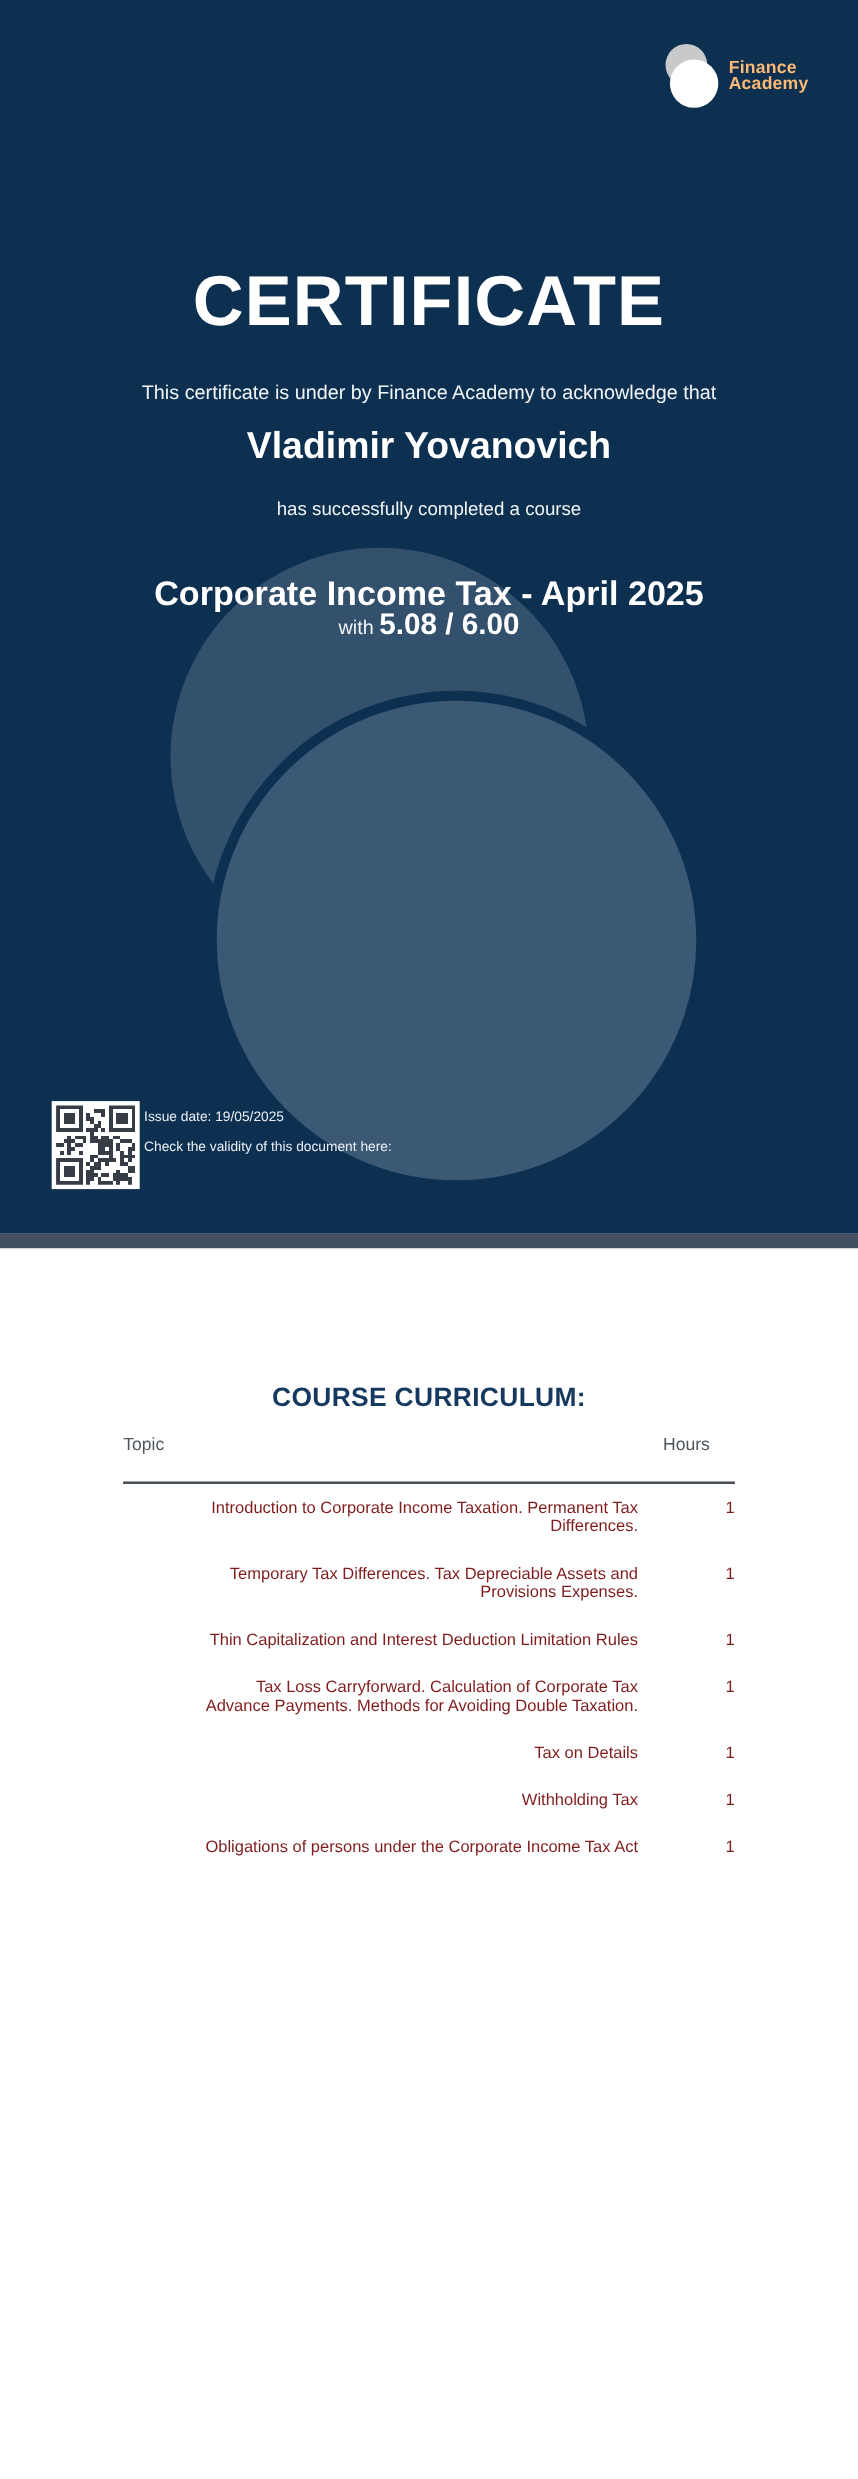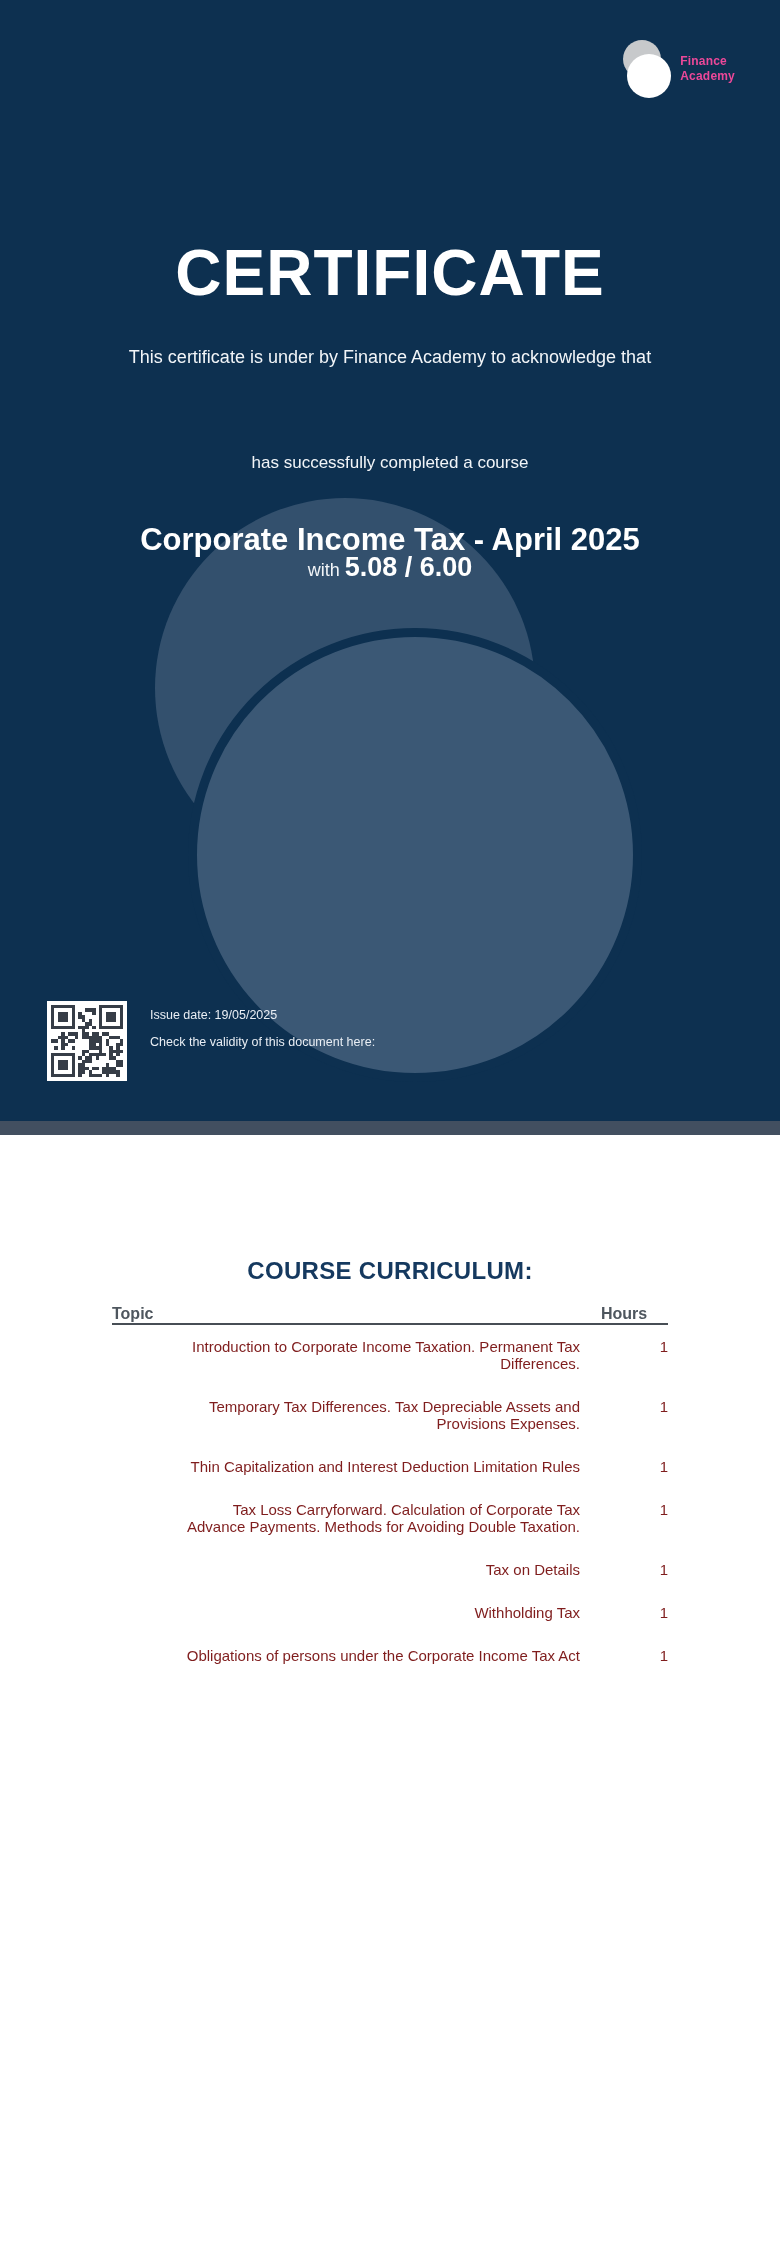--- a/index.html
+++ b/index.html
@@ -41,22 +41,22 @@
     width: 38px; height: 38px; border-radius: 50%;
     background: #c7c9cb;
   }
   .logo-circle-front {
     position: absolute; left: 4px; top: 14px;
     width: 44px; height: 44px; border-radius: 50%;
     background: #ffffff;
   }
   .logo-text {
     margin-left: 7px;
-    color: #ec4899; font-weight: bold;
-    font-size: 12px; line-height: 15px;
+    color: #fdba74; font-weight: bold;
+    font-size: 16px; line-height: 15px;
     letter-spacing: 0.2px;
   }
 
   .hero-center { position: absolute; left: 0; right: 0; text-align: center; color: #ffffff; z-index: 2; }
   .cert-title    { top: 236px; font-size: 64px; font-weight: bold; letter-spacing: 1px; }
   .cert-issued   { top: 347px; font-size: 18px; color: #f2f5f8; }
   .cert-name     { top: 386px; font-size: 34px; font-weight: bold; }
   .cert-complete { top: 453px; font-size: 17px; color: #f2f5f8; }
   .cert-course   { top: 494px; font-size: 31px; font-weight: bold; margin-top: 28px; }
   .cert-score    { top: 552px; font-size: 18px; color: #f2f5f8; }
@@ -68,21 +68,21 @@
     display: flex; align-items: flex-start;
   }
   .validity-dark { left: 47px; top: 1001px; z-index: 3; }
   .qr {
     width: 80px; height: 80px;
     background: #ffffff;
     padding: 4px;
     flex: 0 0 auto;
   }
   .qr svg { display: block; width: 72px; height: 72px; }
-  .validity-lines { margin-left: 23px; padding-top: 1px; }
+  .validity-lines { margin-left: 4px; padding-top: 1px; }
   .validity-lines div { font-size: 12.5px; line-height: 27px; white-space: nowrap; }
   .validity-dark .validity-lines div { color: #e9eef4; }
 
   
   .divider { width: 780px; height: 14px; background: #424f60; }
 
   
   .content { position: relative; width: 780px; height: 1284px; background: #ffffff; }
   .curriculum-heading {
     padding-top: 122px;
@@ -90,23 +90,23 @@
     color: #15395f;
     font-size: 24px; font-weight: bold;
     letter-spacing: 0.3px;
   }
   table.curriculum {
     width: 556px;
     margin: 20px auto 0 auto;
     border-collapse: collapse;
   }
   table.curriculum th {
-    font-size: 16px; font-weight: bold;
+    font-size: 16px; font-weight: normal;
     color: #4e565e;
-    padding-bottom: 0;
+    padding-bottom: 24px;
     border-bottom: 2px solid #474e55;
   }
   th.col-topic { text-align: left; }
   th.col-hours { text-align: center; width: 88px; }
   table.curriculum td {
     font-size: 15px; line-height: 17px;
     color: #7f1d1d;
     vertical-align: top;
     padding: 13px 0;
     text-align: right;
@@ -129,20 +129,21 @@
         <div class="logo-circle-front"></div>
       </div>
       <div class="logo-text">
         <div>Finance</div>
         <div>Academy</div>
       </div>
     </div>
 
     <h1 class="hero-center cert-title">CERTIFICATE</h1>
     <p class="hero-center cert-issued">This certificate is under by Finance Academy to acknowledge that</p>
+    <h2 class="hero-center cert-name">Vladimir Yovanovich</h2>
     <p class="hero-center cert-complete">has successfully completed a course</p>
     <h3 class="hero-center cert-course">Corporate Income Tax - April 2025</h3>
     <p class="hero-center cert-score">
       <span>with</span>
       <b>5.08 / 6.00</b>
     </p>
 
     <div class="validity validity-dark">
       <div class="qr">
           <svg viewBox="0 0 21 21" xmlns="http://www.w3.org/2000/svg" shape-rendering="crispEdges">

